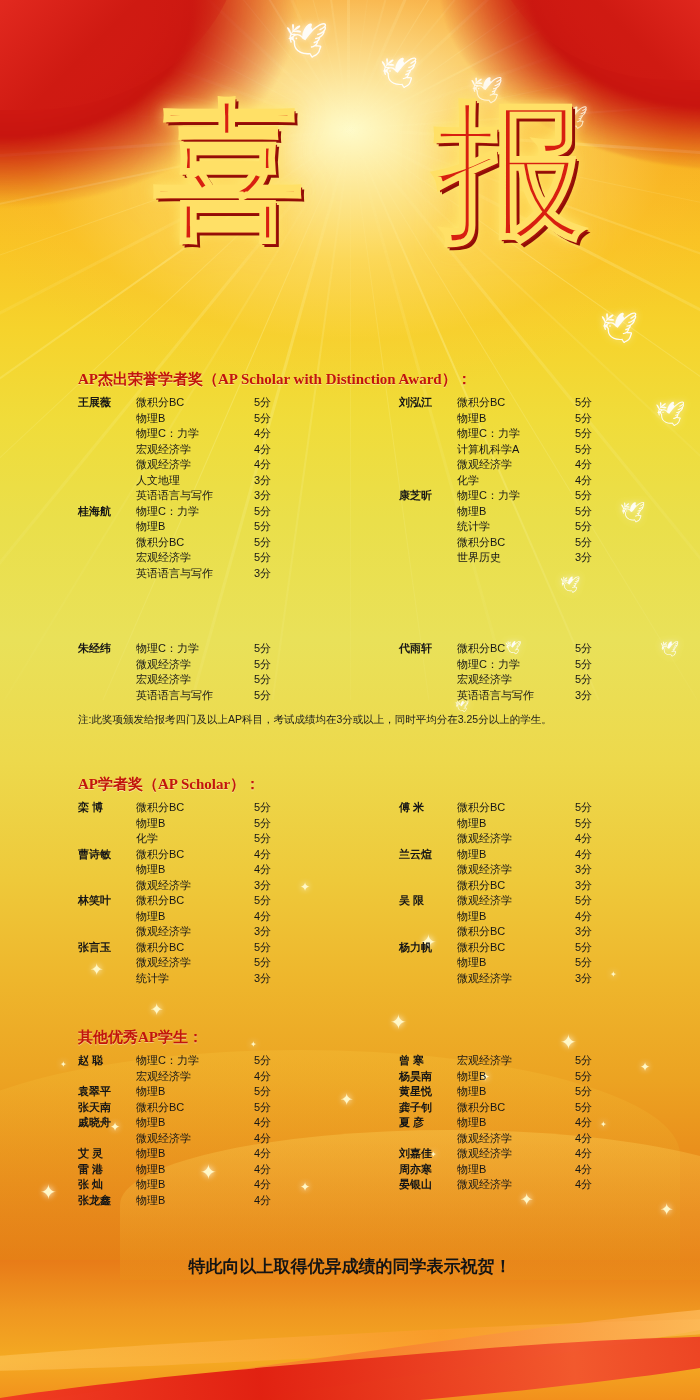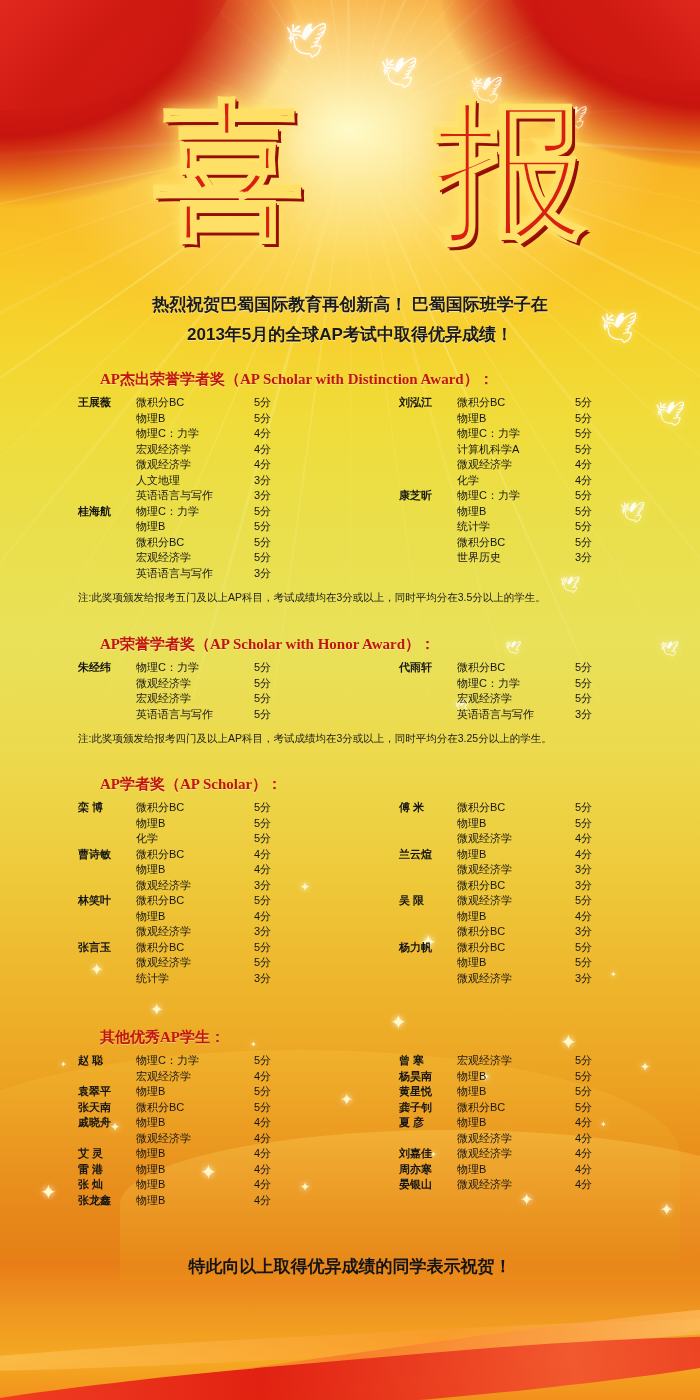--- a/index.html
+++ b/index.html
@@ -91,21 +91,21 @@
     position:absolute;top:290px;left:0;width:700px;
     text-align:center;color:#1a1a1a;font-weight:bold;font-size:17px;line-height:30px;
     text-shadow:0 1px 0 rgba(255,255,255,.45);
   }
   .headline .l2{display:block;}
 
   .section{position:absolute;left:0;width:700px;}
   .sec-title{
     color:#c2150c;font-weight:bold;font-size:15px;
     font-family:"Liberation Serif","DejaVu Serif",serif;
-    margin-left:100px;
+    margin-left:78px;
     text-shadow:0 1px 0 rgba(255,255,255,.4);
   }
   .cols{display:flex;margin-top:6px;}
   .col{width:310px;}
   .col.left{margin-left:78px;}
   .col.right{margin-left:20px;}
   .stu{display:flex;font-size:11px;line-height:15.5px;color:#161616;}
   .stu .nm{width:58px;font-weight:bold;white-space:nowrap;}
   .stu .sub{width:118px;}
   .stu .sc{width:60px;}
@@ -218,24 +218,20 @@
       <span class="dove" style="left:560px;top:575px;font-size:16px">🕊</span>
       <span class="dove" style="left:505px;top:640px;font-size:13px">🕊</span>
       <span class="dove" style="left:455px;top:700px;font-size:11px">🕊</span>
       <span class="dove" style="left:660px;top:640px;font-size:15px">🕊</span>
     </div>
 </div>
 
 <div class="content">
   <div class="title">喜 报</div>
 
-  <div class="headline">
-    <span>热烈祝贺巴蜀国际教育再创新高！ 巴蜀国际班学子在</span>
-    <span class="l2">2013年5月的全球AP考试中取得优异成绩！</span>
-  </div>
 
   <div id="sections">
       <div class="section" style="top:370px">
         <div class="sec-title">AP杰出荣誉学者奖（AP Scholar with Distinction Award）：</div>
         <div class="cols">
           <div class="col left">
             <div class="stu">
               <span class="nm">王展薇</span>
               <span class="sub">微积分BC</span>
               <span class="sc">5分</span>
@@ -347,24 +343,22 @@
               <span class="sub">微积分BC</span>
               <span class="sc">5分</span>
             </div>
             <div class="stu cont">
               <span class="nm">康芝昕</span>
               <span class="sub">世界历史</span>
               <span class="sc">3分</span>
             </div>
           </div>
         </div>
-        <div class="note">注:此奖项颁发给报考五门及以上AP科目，考试成绩均在3分或以上，同时平均分在3.5分以上的学生。</div>
       </div>
       <div class="section" style="top:635px">
-        <div class="sec-title">AP荣誉学者奖（AP Scholar with Honor Award）：</div>
         <div class="cols">
           <div class="col left">
             <div class="stu">
               <span class="nm">朱经纬</span>
               <span class="sub">物理C：力学</span>
               <span class="sc">5分</span>
             </div>
             <div class="stu cont">
               <span class="nm">朱经纬</span>
               <span class="sub">微观经济学</span>

